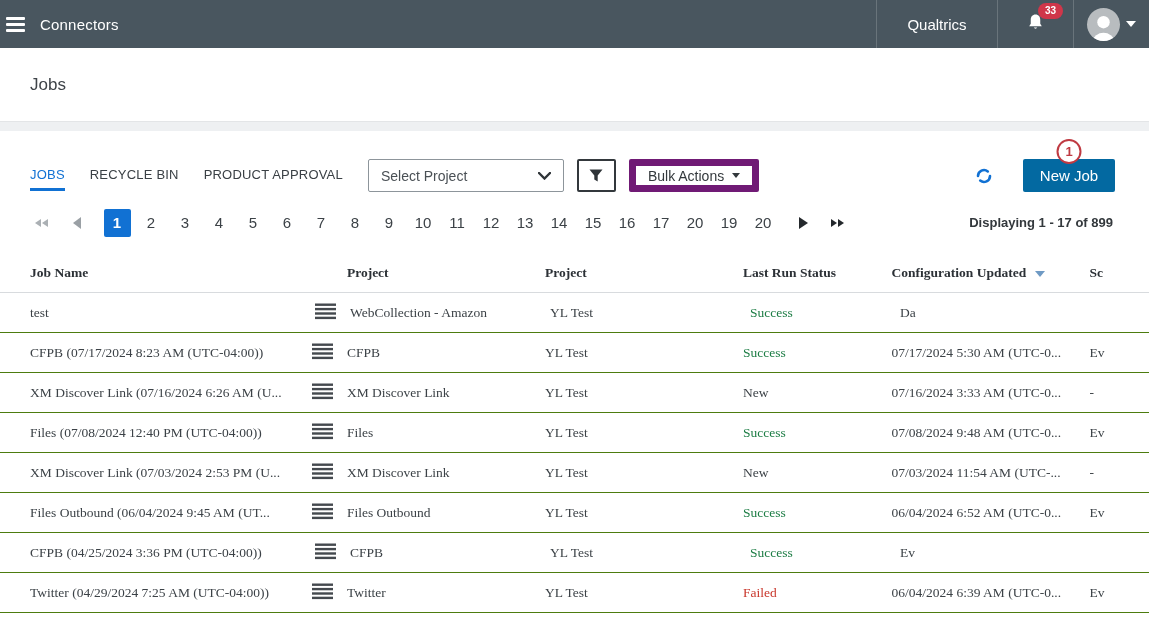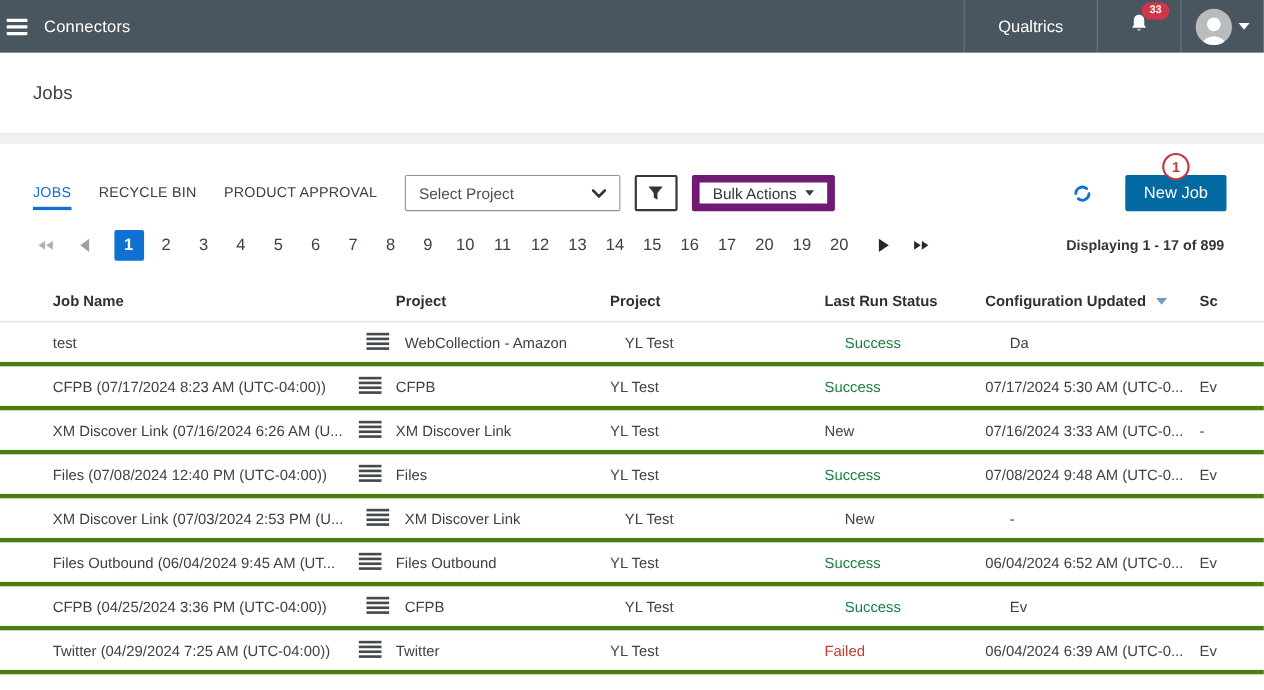--- a/index.html
+++ b/index.html
@@ -63,24 +63,24 @@
   .first-btn { margin-right:14px; } .prev-btn { margin-right:12px; }
   .next-btn { margin-left:12px; } .last-btn { margin-left:12px; }
   .pages { display:flex; }
   .page-num { min-width:27px; height:28px; margin:0 3.5px; display:flex; align-items:center; justify-content:center;
     font-size:15px; color:#3c4247; border-radius:2px; cursor:pointer; padding:0 2px; }
   .page-num.active { background:#1171d3; color:#fff; font-weight:bold; cursor:default; }
   .pager-summary { margin-left:auto; font-size:13px; font-weight:bold; color:#33383c; }
 
   
   .table { margin-top:17px; }
-  .trow, .thead { display:flex; align-items:center; padding-left:48px; }
+  .trow, .thead { display:flex; align-items:center; padding-left:30px;font-family:Liberation Serif, serif; }
   .thead { height:39px; border-bottom:1px solid #d8dbde; }
   .thead .cell { font-size:13.5px; font-weight:bold; color:#2c3136; }
-  .trow { height:40px; border-bottom:4px solid #4d7c0f; }
+  .trow { height:40px; border-bottom:1px solid #4d7c0f; }
   .cell { white-space:nowrap; overflow:hidden; font-size:13.5px; color:#3c4247; }
   .c-name{width:283px;} .c-menu{width:37px; overflow:visible;} .c-source{width:200px;}
   .c-project{width:200px;} .c-status{width:150px;} .c-updated{width:200px;} .c-sched{width:60px;}
   .status-success { color:#1d7d45; }
   .status-failed  { color:#c9372c; }
   .sort-caret { display:inline-block; width:0; height:0; border-left:5px solid transparent; border-right:5px solid transparent;
     border-top:6px solid #6f9ac4; margin-left:9px; vertical-align:middle; }
   .menu-btn { display:inline-flex; cursor:pointer; padding:2px; }
 </style>
 </head>
@@ -294,20 +294,21 @@
           <rect x="0" y="0.5" width="21" height="2.4" fill="#44494e"></rect>
           <rect x="0" y="4.9" width="21" height="2.4" fill="#44494e"></rect>
           <rect x="0" y="9.3" width="21" height="2.4" fill="#44494e"></rect>
           <rect x="0" y="13.7" width="21" height="2.4" fill="#44494e"></rect>
         </svg>
       </span>
     </div>
     <div class="cell c-source">XM Discover Link</div>
     <div class="cell c-project">YL Test</div>
     <div class="cell c-status">New</div>
+    <div class="cell c-updated">07/03/2024 11:54 AM (UTC-...</div>
     <div class="cell c-sched">-</div>
   </div>
       <div class="trow">
     <div class="cell c-name">Files Outbound (06/04/2024 9:45 AM (UT...</div>
     <div class="cell c-menu">
       <span class="menu-btn">
         <svg width="21" height="17" viewBox="0 0 21 17">
           <rect x="0" y="0.5" width="21" height="2.4" fill="#44494e"></rect>
           <rect x="0" y="4.9" width="21" height="2.4" fill="#44494e"></rect>
           <rect x="0" y="9.3" width="21" height="2.4" fill="#44494e"></rect>

